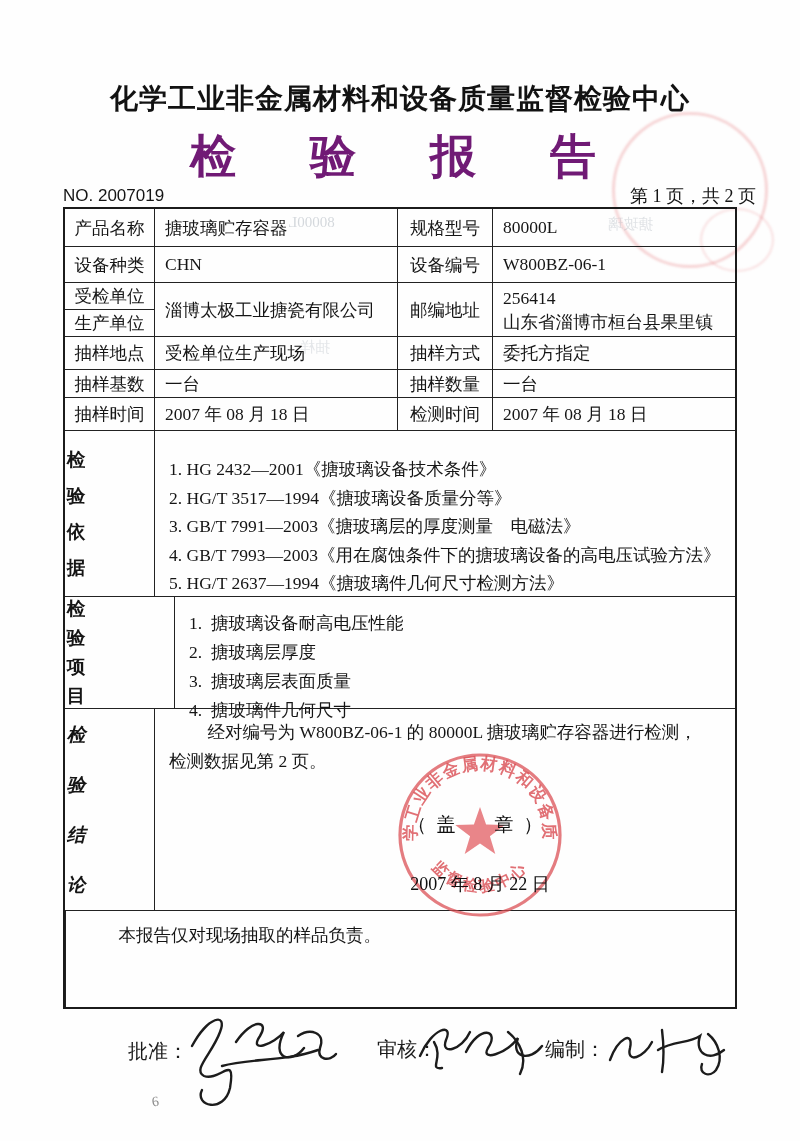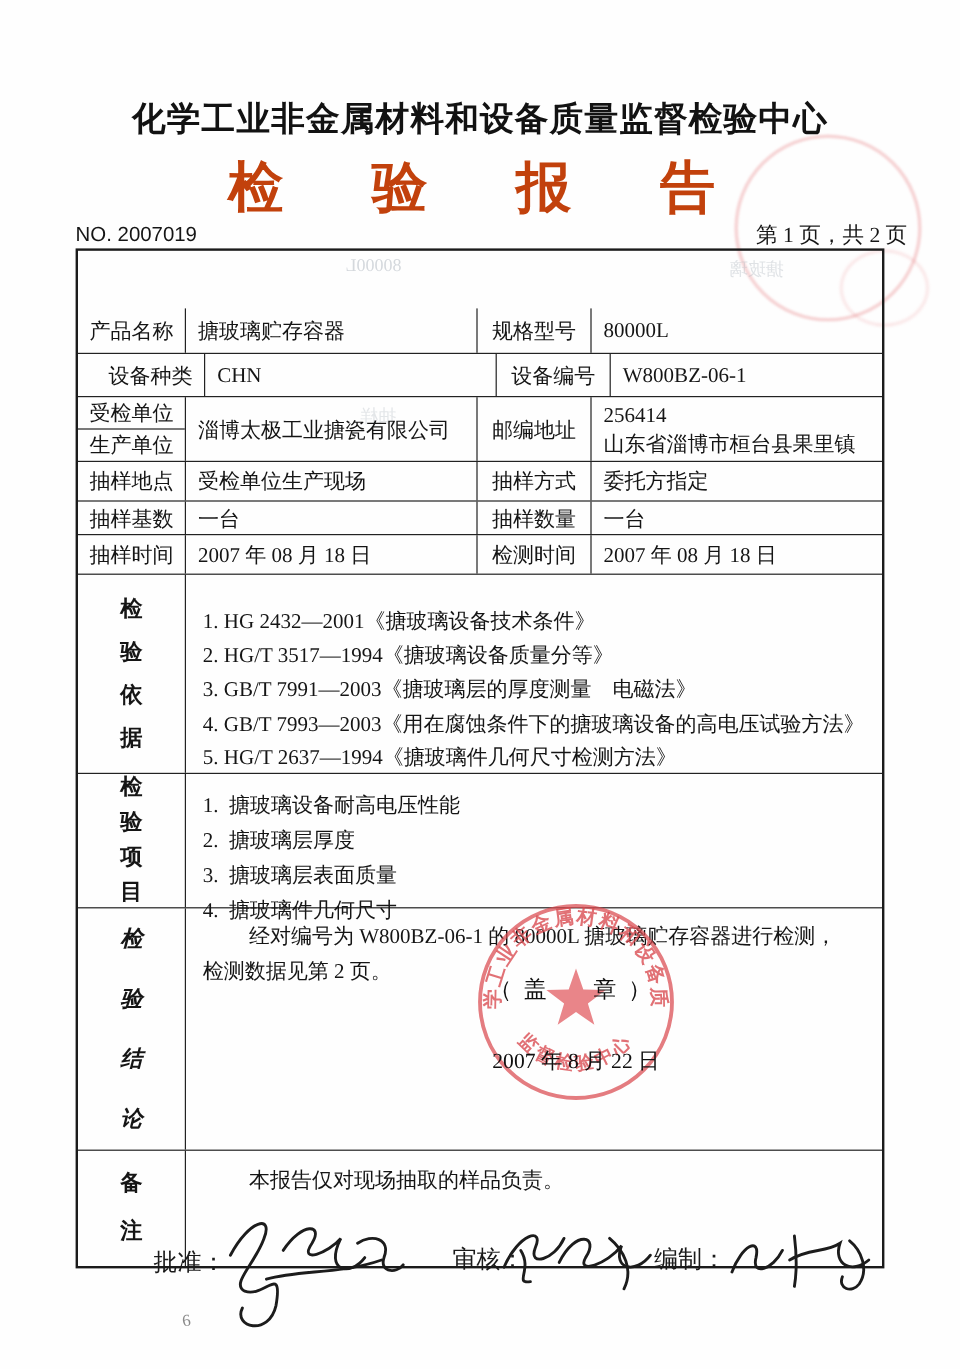--- a/index.html
+++ b/index.html
@@ -10,42 +10,42 @@
   }
   
   .org-title{
     position:absolute;top:80px;left:0;width:100%;text-align:center;
     font-family:"Liberation Sans",sans-serif;font-weight:bold;
     font-size:28px;letter-spacing:1px;color:#121212;
   }
   .report-title{
     position:absolute;top:126px;left:0;width:100%;text-align:center;
     font-family:"Liberation Sans",sans-serif;font-weight:bold;
-    font-size:46px;letter-spacing:14px;color:#c2410c;
+    font-size:46px;letter-spacing:14px;color:#701a75;
   }
   .report-no{position:absolute;left:63px;top:186px;font-size:17px;font-family:"Liberation Sans",sans-serif;}
   .page-info{position:absolute;right:44px;top:184px;font-size:18px;}
   
   .report-table{
     position:absolute;left:63px;top:207px;width:674px;
     border:2px solid #1b1b1b;box-sizing:border-box;background:transparent;
   }
   .trow{display:flex;border-top:1px solid #222;box-sizing:border-box;}
   .trow:first-child{border-top:none;}
   .cell{box-sizing:border-box;display:flex;align-items:center;font-size:17.5px;}
   .c-l1{flex:0 0 89px;justify-content:center;}
   .c-v1{flex:0 0 243px;border-left:1px solid #222;padding-left:10px;}
   .c-l2{flex:0 0 95px;border-left:1px solid #222;justify-content:center;}
   .c-v2{flex:1 1 auto;border-left:1px solid #222;padding-left:10px;}
   .stacked{flex-direction:column;justify-content:center;padding:0;}
   .stacked .half{width:100%;flex:1 1 50%;display:flex;align-items:center;justify-content:center;}
   .stacked .half.first{border-bottom:1px solid #222;}
   .twoline{flex-direction:column;align-items:flex-start;justify-content:center;line-height:24px;}
   
-  .sec-label{flex:0 0 89px;display:flex;align-items:center;justify-content:center;}
+  .sec-label{flex:0 0 89px;display:flex;align-items:center;}
   .vlabel{width:22px;text-align:center;word-break:break-all;font-size:18.5px;font-weight:bold;}
   .lh-basis{line-height:36px;}
   .lh-items{line-height:29px;}
   .lh-concl{line-height:50px;font-style:italic;}
   .lh-remark{line-height:40px;}
   .sec-body{flex:1 1 auto;border-left:1px solid #222;box-sizing:border-box;position:relative;}
   .basis-body{padding:24px 10px 0 14px;}
   .basis-body .line, .items-body .line{font-size:17.5px;line-height:29px;white-space:pre-wrap;}
   .basis-body .line{line-height:28.5px;}
   .items-body{padding:12px 10px 0 14px;}
@@ -99,28 +99,28 @@
   <div class="bleed bleed-2">搪玻璃</div>
   <div class="bleed bleed-3">抽样</div>
 
   <div class="org-title">化学工业非金属材料和设备质量监督检验中心</div>
   <div class="report-title">检　验　报　告</div>
   <div class="report-no">NO. 2007019</div>
   <div class="page-info">第 1 页，共 2 页</div>
 
   <div class="report-table">
 
-    <div class="trow" style="height:37px;margin-top:48px;">
+    <div class="trow" style="height:37px;">
       <div class="cell c-l1">产品名称</div>
       <div class="cell c-v1">搪玻璃贮存容器</div>
       <div class="cell c-l2">规格型号</div>
       <div class="cell c-v2">80000L</div>
     </div>
 
-    <div class="trow" style="height:36px;padding-left:16px;">
+    <div class="trow" style="height:36px;">
       <div class="cell c-l1">设备种类</div>
       <div class="cell c-v1">CHN</div>
       <div class="cell c-l2">设备编号</div>
       <div class="cell c-v2">W800BZ-06-1</div>
     </div>
 
     <div class="trow" style="height:54px;">
       <div class="cell c-l1 stacked">
         <div class="half first">受检单位</div>
         <div class="half">生产单位</div>
@@ -160,43 +160,40 @@
       </div>
       <div class="sec-body basis-body">
         <div class="line">1. HG 2432—2001《搪玻璃设备技术条件》</div>
         <div class="line">2. HG/T 3517—1994《搪玻璃设备质量分等》</div>
         <div class="line">3. GB/T 7991—2003《搪玻璃层的厚度测量　电磁法》</div>
         <div class="line">4. GB/T 7993—2003《用在腐蚀条件下的搪玻璃设备的高电压试验方法》</div>
         <div class="line">5. HG/T 2637—1994《搪玻璃件几何尺寸检测方法》</div>
       </div>
     </div>
 
-    <div class="trow" style="height:112px;">
+    <div class="trow" style="height:112px;gap:20px;">
       <div class="sec-label">
         <div class="vlabel lh-items">检验项目</div>
       </div>
       <div class="sec-body items-body">
         <div class="line">1.  搪玻璃设备耐高电压性能</div>
         <div class="line">2.  搪玻璃层厚度</div>
         <div class="line">3.  搪玻璃层表面质量</div>
         <div class="line">4.  搪玻璃件几何尺寸</div>
       </div>
     </div>
 
     <div class="trow" style="height:202px;">
       <div class="sec-label">
         <div class="vlabel lh-concl">检验结论</div>
       </div>
       <div class="sec-body concl-body">经对编号为 W800BZ-06-1 的 80000L 搪玻璃贮存容器进行检测，检测数据见第 2 页。</div>
     </div>
 
     <div class="trow" style="height:97px;">
-      <div class="sec-label">
-        <div class="vlabel lh-remark">备注</div>
-      </div>
       <div class="sec-body remark-body">本报告仅对现场抽取的样品负责。</div>
     </div>
 
   </div>
 
   <svg class="seal" viewBox="0 0 176 176">
     <circle cx="88" cy="88" r="80" fill="none" stroke="#d9494f" stroke-width="3.2" opacity="0.72"></circle>
     <defs>
       <path id="sealTopArc" d="M 26 102 A 64 64 0 1 1 150 102" fill="none"></path>
       <path id="sealBottomArc" d="M 33 108 A 60 60 0 0 0 143 108" fill="none"></path>

